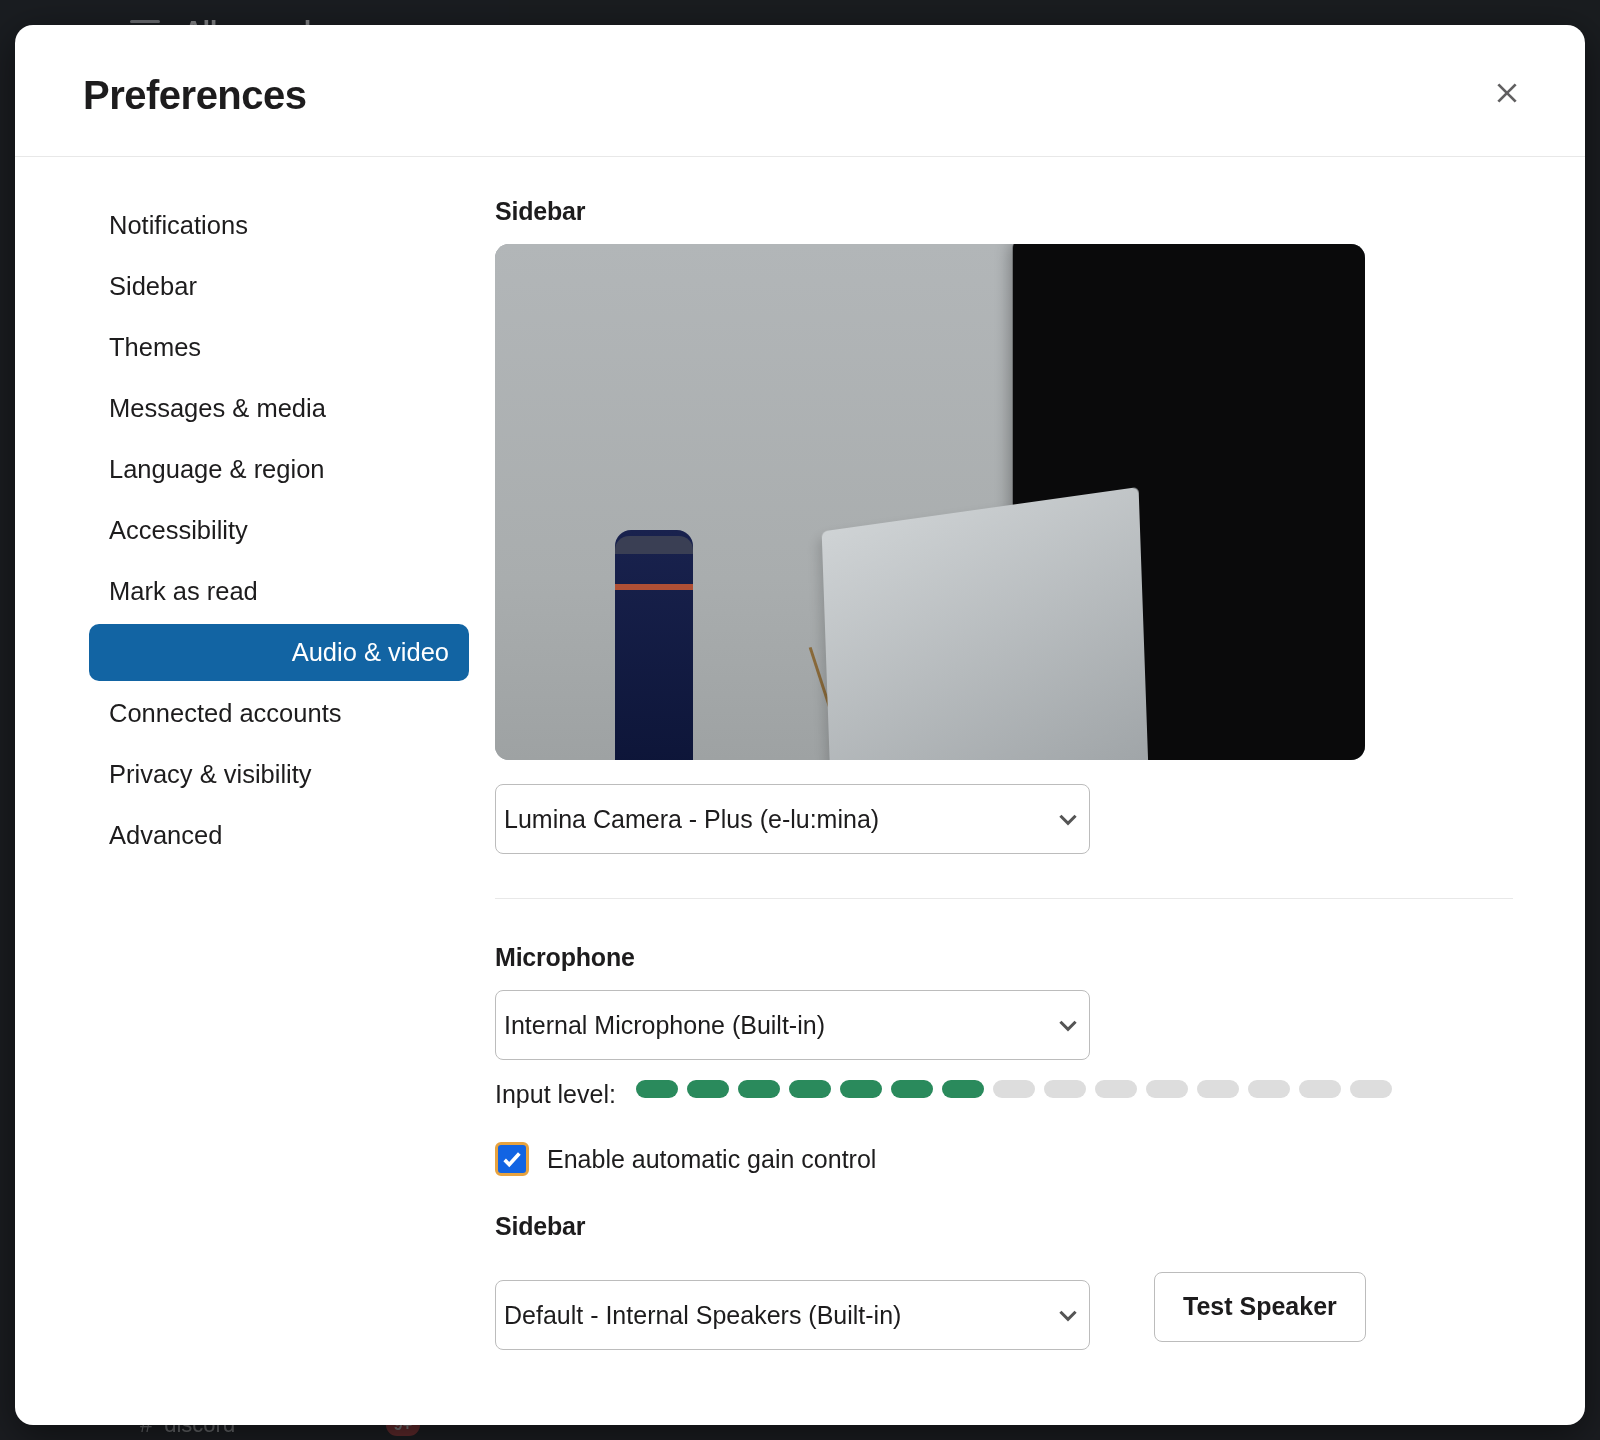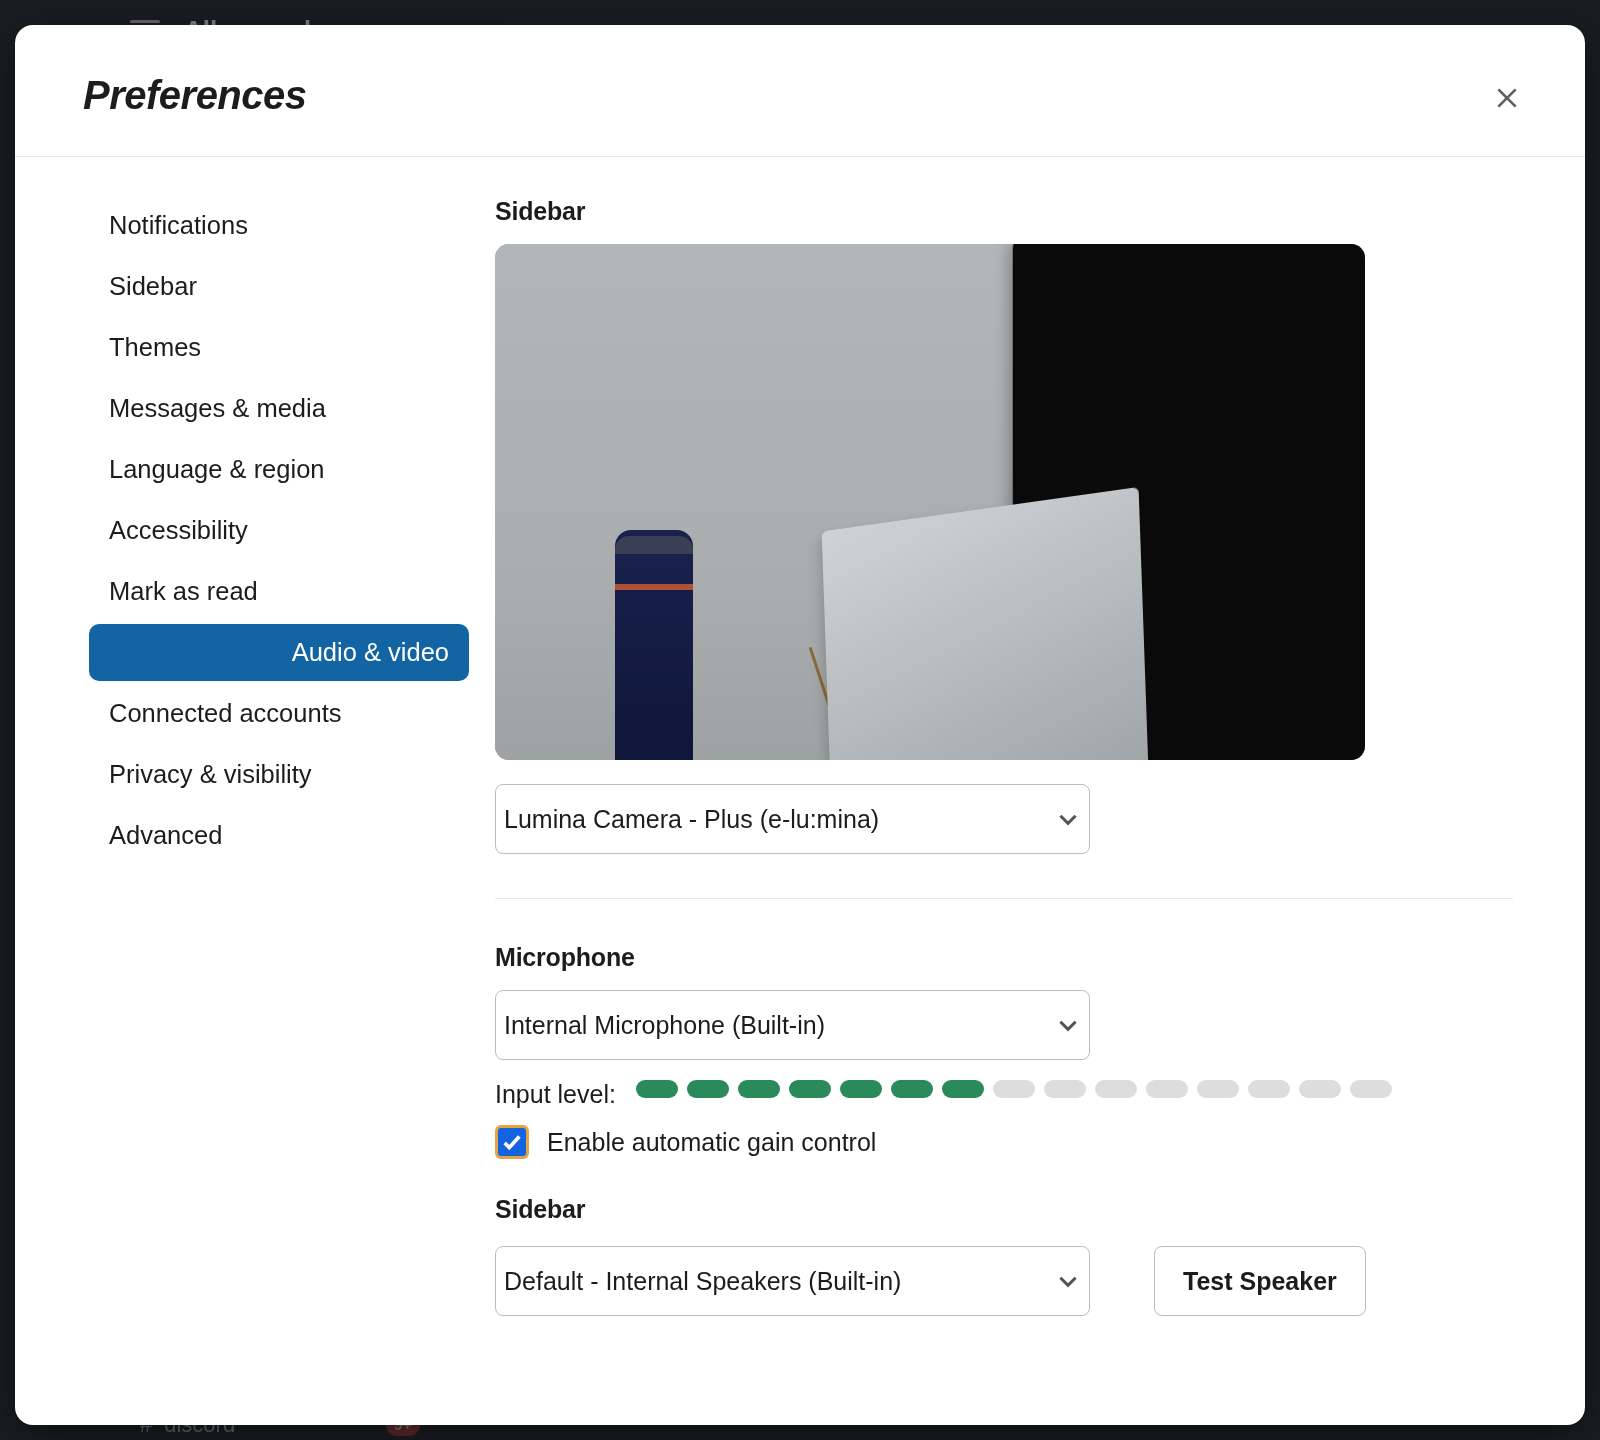--- a/index.html
+++ b/index.html
@@ -8,21 +8,21 @@
 
   
   .bg-app { position: absolute; inset: 0; background: #1b1d21; }
   .bg-header { height: 60px; background: #1a1d21; display: flex; align-items: center; padding-left: 110px; color: #d1d2d3; font-size: 26px; font-weight: 700; opacity: 0.55; }
   .bg-header .menu-icon { margin-right: 24px; width: 30px; height: 3px; background: #b7babe; box-shadow: 0 9px 0 #b7babe, 0 -9px 0 #b7babe; border-radius: 2px; opacity: 0.9; margin-left: 20px;}
   .bg-below { position:absolute; bottom:0; left:0; right:0; height:30px; display:flex; align-items:center; padding-left:140px; color:#d1d2d3; font-size:22px; opacity:.4;}
   .bg-badge { margin-left:auto; margin-right:1180px; background:#c73e3e; color:#fff; font-size:16px; padding:2px 8px; border-radius:12px; font-weight:700;}
 
   
   .modal { position: absolute; left: 15px; right: 15px; top: 25px; bottom: 15px; background: #fff; border-radius: 18px; box-shadow: 0 10px 40px rgba(0,0,0,0.5); display: flex; flex-direction: column; overflow: hidden; }
-  .modal-header { padding: 48px 58px 38px 68px; display: flex; align-items: flex-end; justify-content: space-between; border-bottom: 1px solid #e8e8e8; font-style: italic; }
+  .modal-header { padding: 48px 58px 38px 68px; display: flex; align-items: flex-start; justify-content: space-between; border-bottom: 1px solid #e8e8e8; }
   .modal-title { font-size: 40px; font-weight: 800; color: #1d1c1d; letter-spacing: -0.5px;}
   .close-x { width: 40px; height: 40px; display:flex; align-items:center; justify-content:center; color:#616061; cursor:pointer; border-radius:6px;}
   .close-x svg { width: 26px; height: 26px; stroke: #616061; stroke-width: 2.5; }
 
   .modal-body { flex: 1; display: flex; overflow: hidden; }
 
   .sidebar { width: 430px; padding: 40px 0 40px 74px; flex-shrink:0;}
   .sidebar-item { font-size: 25.5px; color: #1d1c1d; padding: 14px 20px; border-radius: 10px; cursor: pointer; margin-bottom: 4px; width: 380px;}
   .sidebar-item.active { background: #1264a3; color: #fff; text-align: right; }
 
@@ -51,21 +51,21 @@
   .select .chev { width:26px; height:26px; }
   .select .chev svg{ width:100%; height:100%; stroke:#555; stroke-width:2.8; fill:none;}
 
   .divider { border: none; border-top: 1px solid #e8e8e8; margin: 44px 0; }
 
   .input-level-row { display:flex; align-items:flex-start; gap: 20px; margin-top: 20px; font-size:25px; color:#1d1c1d;}
   .level-bars { display:flex; gap: 9px; flex:1;}
   .bar { width: 42px; height: 18px; border-radius: 10px; background:#dddddd;}
   .bar.on { background:#2a8a5c;}
 
-  .checkbox-row { display:flex; align-items:center; gap: 18px; margin-top: 16px; font-size:25px; color:#1d1c1d;}
+  .checkbox-row { display:flex; align-items:center; gap: 18px; margin-top: 33px; font-size:25px; color:#1d1c1d;}
   .checkbox { width:34px; height:34px; border:3px solid #e8a33f; border-radius:6px; background:#1264e3; display:flex; align-items:center; justify-content:center;}
   .checkbox svg{ width:22px; height:22px; stroke:#fff; stroke-width:4; fill:none;}
 
   .speaker-row { display:flex; align-items:center; gap: 64px; margin-top:22px;}
   .test-btn { height:70px; padding:0 28px; border:1px solid #bcbcbc; border-radius:8px; background:#fff; font-size:25px; font-weight:800; color:#1d1c1d; cursor:pointer;}
 
   .section-gap { height: 36px; }
 </style>
 </head>
 <body>
@@ -167,21 +167,21 @@
               <polyline points="4 13 9 18 20 6"></polyline>
             </svg>
         </div>
         <span>Enable automatic gain control</span>
       </div>
 
       <div class="section-gap"></div>
 
       <div class="section-title">Sidebar</div>
       <div class="speaker-row">
-        <div class="select" style="margin-top:0;">
+        <div class="select" style="margin-top:17px;">
           <span>Default - Internal Speakers (Built-in)</span>
           <span class="chev"><svg viewBox="0 0 24 24">
                 <polyline points="5 9 12 16 19 9"></polyline>
               </svg></span>
         </div>
         <button class="test-btn">Test Speaker</button>
       </div>
 
     </div>
   </div>

